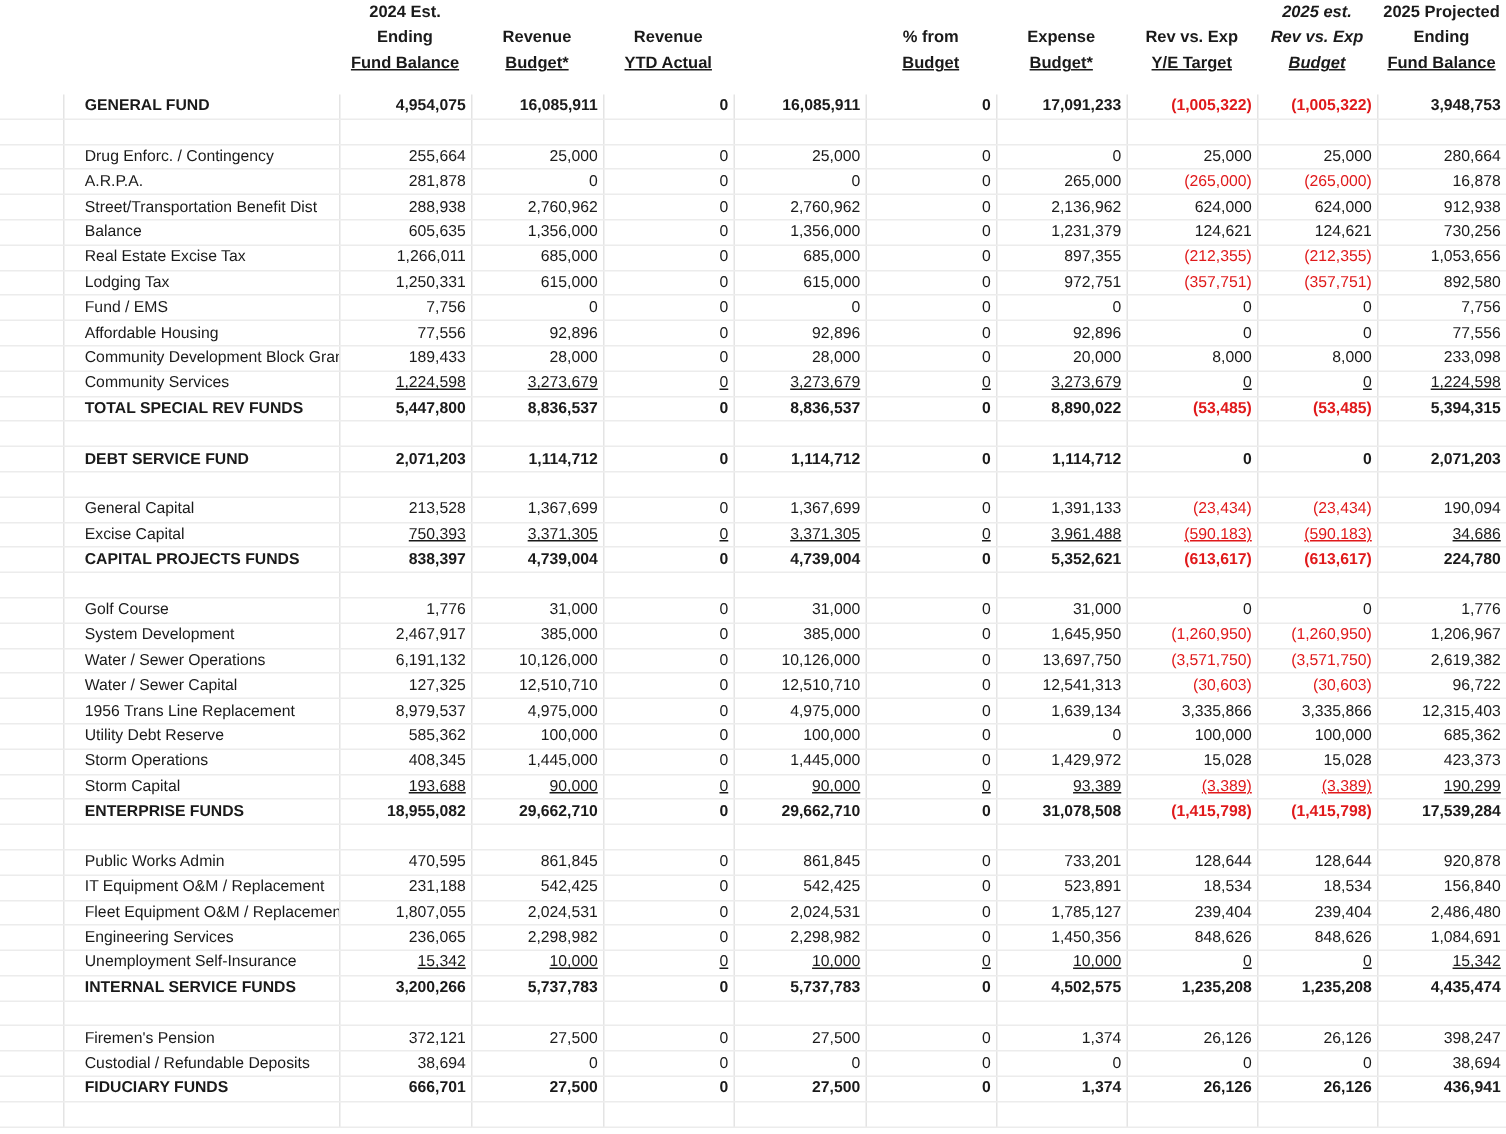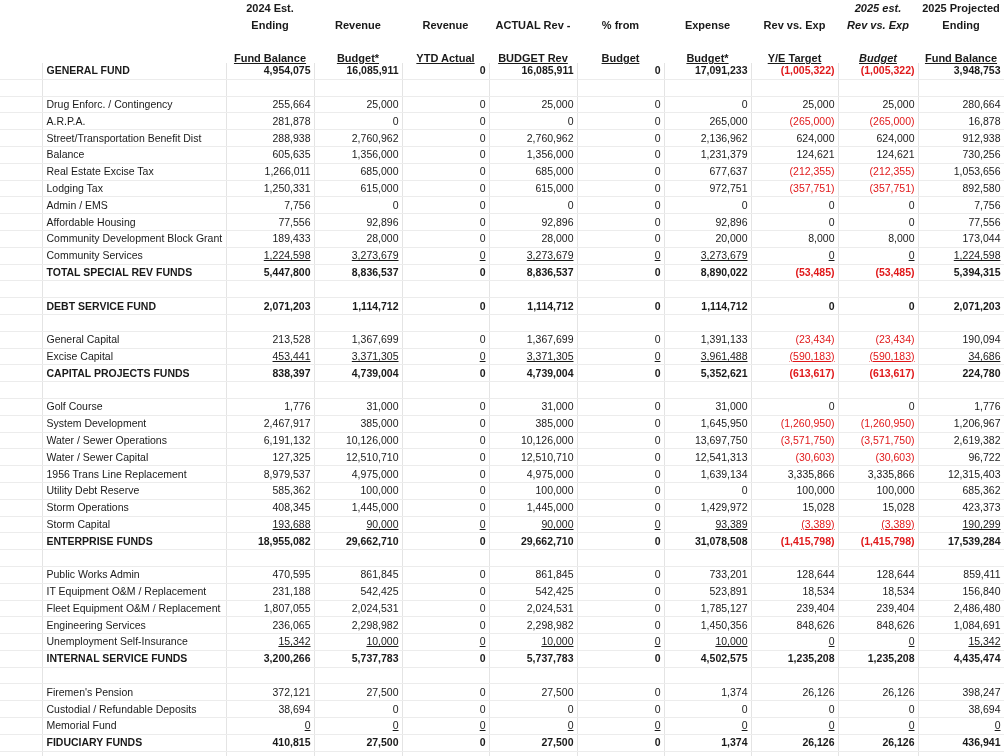--- a/index.html
+++ b/index.html
@@ -11,32 +11,32 @@
   .sheet { position: absolute; left: 0; top: 0; width: 1004px; }
   .hdr {
     position: absolute; top: 0; left: 0; width: 860px; height: 56px;
     background: #fff;
   }
   .hcell {
     position: absolute; top: 0; height: 52px; font-weight: bold; font-size: 11px;
     text-align: center; line-height: 17px; color: #1a1a1a;
   }
   .hcell .l { display: block; white-space: nowrap; }
-  .hcell .u { text-decoration: underline; margin-top: 16px; }
+  .hcell .u { text-decoration: underline; }
   table.grid {
     position: absolute; top: 63px; left: 0;
     border-collapse: collapse; table-layout: fixed; width: 1004px;
   }
   table.grid td {
     height: 15.8px; padding: 0 3px; white-space: nowrap; overflow: hidden;
     border-right: 1px solid #e4e4e4; border-bottom: 1px solid #ececec;
     text-align: right; line-height: 15px;
   }
   table.grid td.c0 { border-right: 1px solid #e4e4e4; }
-  table.grid td.name { text-align: left; padding-left: 4px; }
+  table.grid td.name { text-align: left; padding-left: 14px; }
   tr.bold td { font-weight: bold; }
   tr.blank td { }
   .neg { color: #e0191b; text-align: right; }
   .ul { text-decoration: underline; }
 </style>
 </head>
 <body>
 
 <div class="sheet">
   <div class="hdr" id="hdr">
@@ -47,25 +47,20 @@
       </div>
       <div class="hcell" style="left: 314px; width: 88px;">
         <span class="l">&nbsp;</span>
         <span class="l">Revenue</span>
         <span class="l u">Budget*</span>
       </div>
       <div class="hcell" style="left: 402px; width: 87px;">
         <span class="l">&nbsp;</span>
         <span class="l">Revenue</span>
         <span class="l u">YTD Actual</span>
-      </div>
-      <div class="hcell" style="left: 489px; width: 88px;">
-        <span class="l">&nbsp;</span>
-        <span class="l">ACTUAL Rev -</span>
-        <span class="l u">BUDGET Rev</span>
       </div>
       <div class="hcell" style="left: 577px; width: 87px;">
         <span class="l">&nbsp;</span>
         <span class="l">% from</span>
         <span class="l u">Budget</span>
       </div>
       <div class="hcell" style="left: 664px; width: 87px;">
         <span class="l">&nbsp;</span>
         <span class="l">Expense</span>
         <span class="l u">Budget*</span>
@@ -180,41 +175,41 @@
           <td><span class="">730,256</span></td>
         </tr>
         <tr class="item">
           <td class="c0"></td>
           <td class="name">Real Estate Excise Tax</td>
           <td><span class="">1,266,011</span></td>
           <td><span class="">685,000</span></td>
           <td><span class="">0</span></td>
           <td><span class="">685,000</span></td>
           <td><span class="">0</span></td>
-          <td><span class="">677,637</span></td>
+          <td><span class="">897,355</span></td>
           <td><span class="neg">(212,355)</span></td>
           <td><span class="neg">(212,355)</span></td>
           <td><span class="">1,053,656</span></td>
         </tr>
         <tr class="item">
           <td class="c0"></td>
           <td class="name">Lodging Tax</td>
           <td><span class="">1,250,331</span></td>
           <td><span class="">615,000</span></td>
           <td><span class="">0</span></td>
           <td><span class="">615,000</span></td>
           <td><span class="">0</span></td>
           <td><span class="">972,751</span></td>
           <td><span class="neg">(357,751)</span></td>
           <td><span class="neg">(357,751)</span></td>
           <td><span class="">892,580</span></td>
         </tr>
         <tr class="item">
           <td class="c0"></td>
-          <td class="name">Admin / EMS</td>
+          <td class="name">Fund / EMS</td>
           <td><span class="">7,756</span></td>
           <td><span class="">0</span></td>
           <td><span class="">0</span></td>
           <td><span class="">0</span></td>
           <td><span class="">0</span></td>
           <td><span class="">0</span></td>
           <td><span class="">0</span></td>
           <td><span class="">0</span></td>
           <td><span class="">7,756</span></td>
         </tr>
@@ -235,21 +230,21 @@
           <td class="c0"></td>
           <td class="name">Community Development Block Grant</td>
           <td><span class="">189,433</span></td>
           <td><span class="">28,000</span></td>
           <td><span class="">0</span></td>
           <td><span class="">28,000</span></td>
           <td><span class="">0</span></td>
           <td><span class="">20,000</span></td>
           <td><span class="">8,000</span></td>
           <td><span class="">8,000</span></td>
-          <td><span class="">173,044</span></td>
+          <td><span class="">233,098</span></td>
         </tr>
         <tr class="item">
           <td class="c0"></td>
           <td class="name">Community Services</td>
           <td><span class="ul">1,224,598</span></td>
           <td><span class="ul">3,273,679</span></td>
           <td><span class="ul">0</span></td>
           <td><span class="ul">3,273,679</span></td>
           <td><span class="ul">0</span></td>
           <td><span class="ul">3,273,679</span></td>
@@ -318,21 +313,21 @@
           <td><span class="">1,367,699</span></td>
           <td><span class="">0</span></td>
           <td><span class="">1,391,133</span></td>
           <td><span class="neg">(23,434)</span></td>
           <td><span class="neg">(23,434)</span></td>
           <td><span class="">190,094</span></td>
         </tr>
         <tr class="item">
           <td class="c0"></td>
           <td class="name">Excise Capital</td>
-          <td><span class="ul">453,441</span></td>
+          <td><span class="ul">750,393</span></td>
           <td><span class="ul">3,371,305</span></td>
           <td><span class="ul">0</span></td>
           <td><span class="ul">3,371,305</span></td>
           <td><span class="ul">0</span></td>
           <td><span class="ul">3,961,488</span></td>
           <td><span class="neg ul">(590,183)</span></td>
           <td><span class="neg ul">(590,183)</span></td>
           <td><span class="ul">34,686</span></td>
         </tr>
         <tr class="bold">
@@ -495,21 +490,21 @@
           <td class="c0"></td>
           <td class="name">Public Works Admin</td>
           <td><span class="">470,595</span></td>
           <td><span class="">861,845</span></td>
           <td><span class="">0</span></td>
           <td><span class="">861,845</span></td>
           <td><span class="">0</span></td>
           <td><span class="">733,201</span></td>
           <td><span class="">128,644</span></td>
           <td><span class="">128,644</span></td>
-          <td><span class="">859,411</span></td>
+          <td><span class="">920,878</span></td>
         </tr>
         <tr class="item">
           <td class="c0"></td>
           <td class="name">IT Equipment O&amp;M / Replacement</td>
           <td><span class="">231,188</span></td>
           <td><span class="">542,425</span></td>
           <td><span class="">0</span></td>
           <td><span class="">542,425</span></td>
           <td><span class="">0</span></td>
           <td><span class="">523,891</span></td>
@@ -601,37 +596,24 @@
           <td><span class="">38,694</span></td>
           <td><span class="">0</span></td>
           <td><span class="">0</span></td>
           <td><span class="">0</span></td>
           <td><span class="">0</span></td>
           <td><span class="">0</span></td>
           <td><span class="">0</span></td>
           <td><span class="">0</span></td>
           <td><span class="">38,694</span></td>
         </tr>
-        <tr class="item">
-          <td class="c0"></td>
-          <td class="name">Memorial Fund</td>
-          <td><span class="ul">0</span></td>
-          <td><span class="ul">0</span></td>
-          <td><span class="ul">0</span></td>
-          <td><span class="ul">0</span></td>
-          <td><span class="ul">0</span></td>
-          <td><span class="ul">0</span></td>
-          <td><span class="ul">0</span></td>
-          <td><span class="ul">0</span></td>
-          <td><span class="ul">0</span></td>
-        </tr>
         <tr class="bold">
           <td class="c0"></td>
           <td class="name">FIDUCIARY FUNDS</td>
-          <td><span class="">410,815</span></td>
+          <td><span class="">666,701</span></td>
           <td><span class="">27,500</span></td>
           <td><span class="">0</span></td>
           <td><span class="">27,500</span></td>
           <td><span class="">0</span></td>
           <td><span class="">1,374</span></td>
           <td><span class="">26,126</span></td>
           <td><span class="">26,126</span></td>
           <td><span class="">436,941</span></td>
         </tr>
         <tr class="blank">

